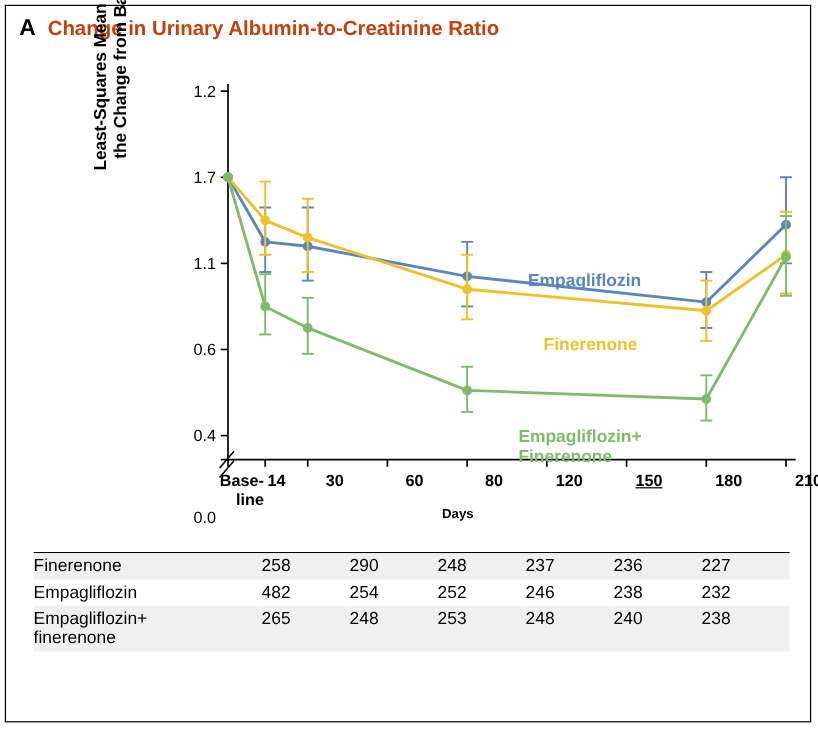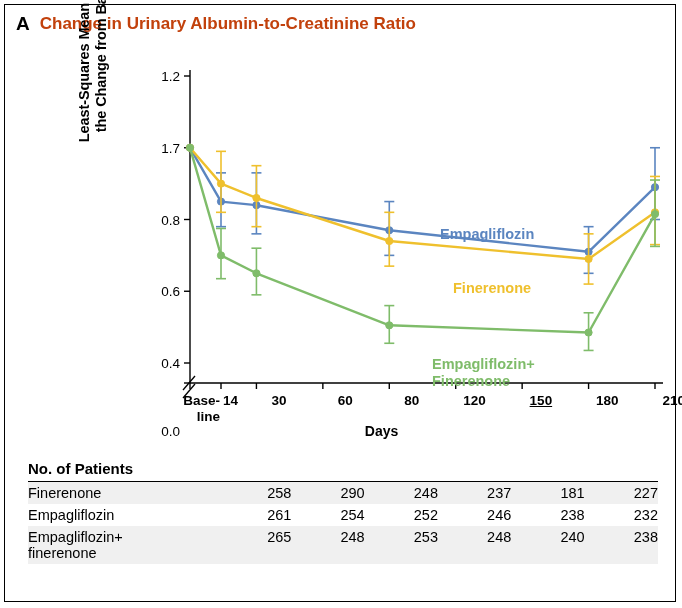--- a/index.html
+++ b/index.html
@@ -59,21 +59,21 @@
     text-align: center;
     line-height: 1.18;
     letter-spacing: -0.1px;
   }
   #xlabel {
     position: absolute;
     left: 0;
     top: 375px;
     width: 682px;
     text-align: center;
-    font-size: 14px;
+    font-size: 11px;
     font-weight: bold;
     padding-left: 81px;
     box-sizing: border-box;
   }
   .tick-y {
     position: absolute;
     right: 16px;
     width: 34px;
     text-align: right;
     font-size: 13.5px;
@@ -118,21 +118,21 @@
   }
   table.numtab tr.shade {
     background: #f0f0f0;
   }
   td.rowname {
     width: 190px;
     padding-left: 2px;
     white-space: pre-line;
   }
   td.num {
-    text-align: right;
+    text-align: left;
   }
   .hrule {
     border-top: 1px solid #000;
     height: 0;
     width: 630px;
   }
   
   #frame {
     position: absolute;
     left: 4px;
@@ -159,21 +159,21 @@
   <div id="plot-wrap">
 
     <div id="ylabel">
       <span>Least-Squares Mean Ratio of the Change from Baseline</span>
     </div>
 
     <div id="yticks">
         <div class="tick-y" style="top: 335px; left: 144px; width: 36px; margin-top: 48px;">0.0</div>
         <div class="tick-y" style="top: 315px; left: 144px; width: 36px; text-align: right;">0.4</div>
         <div class="tick-y" style="top: 243.25px; left: 144px; width: 36px;">0.6</div>
-        <div class="tick-y" style="top: 171.5px; left: 144px; width: 36px;">0.8</div>
+        <div class="tick-y" style="top: 171.5px; left: 144px; width: 36px;">1.1</div>
         <div class="tick-y" style="top: 99.75px; left: 144px; width: 36px;">1.7</div>
         <div class="tick-y" style="top: 28px; left: 144px; width: 36px;">1.2</div>
       </div>
 
     <svg id="chart-svg" width="682" height="400" viewBox="0 0 682 400" style="position:absolute; left:0; top:0;">
       <g id="svg-axes">
           <line x1="190" y1="22" x2="190" y2="335" stroke="#000" stroke-width="1.4"></line>
           <line x1="190" y1="335" x2="663" y2="335" stroke="#000" stroke-width="1.4"></line>
           <line x1="184" y1="335" x2="190" y2="335" stroke="#000" stroke-width="1.4"></line>
           <line x1="184" y1="315" x2="190" y2="315" stroke="#000" stroke-width="1.4"></line>
@@ -336,39 +336,38 @@
           <div>Finerenone</div>
         </div>
         <div class="series-label" style="left: 432px; top: 308px; color: rgb(127, 188, 106);">
           <div>Empagliflozin+</div>
           <div>Finerenone</div>
         </div>
       </div>
   </div>
 
   <div id="table-wrap">
-    <div id="table-title">No. of Patients</div>
     <div class="hrule"></div>
     <table class="numtab">
       <tbody id="tbody">
           <tr class="shade">
             <td class="rowname">Finerenone</td>
             <td class="num">258</td>
             <td class="num">290</td>
             <td class="num">248</td>
             <td class="num"></td>
             <td class="num">237</td>
             <td class="num"></td>
             <td class="num"></td>
-            <td class="num">181</td>
+            <td class="num">236</td>
             <td class="num">227</td>
           </tr>
           <tr>
             <td class="rowname">Empagliflozin</td>
-            <td class="num">261</td>
+            <td class="num">482</td>
             <td class="num">254</td>
             <td class="num">252</td>
             <td class="num"></td>
             <td class="num">246</td>
             <td class="num"></td>
             <td class="num"></td>
             <td class="num">238</td>
             <td class="num">232</td>
           </tr>
           <tr class="shade">

